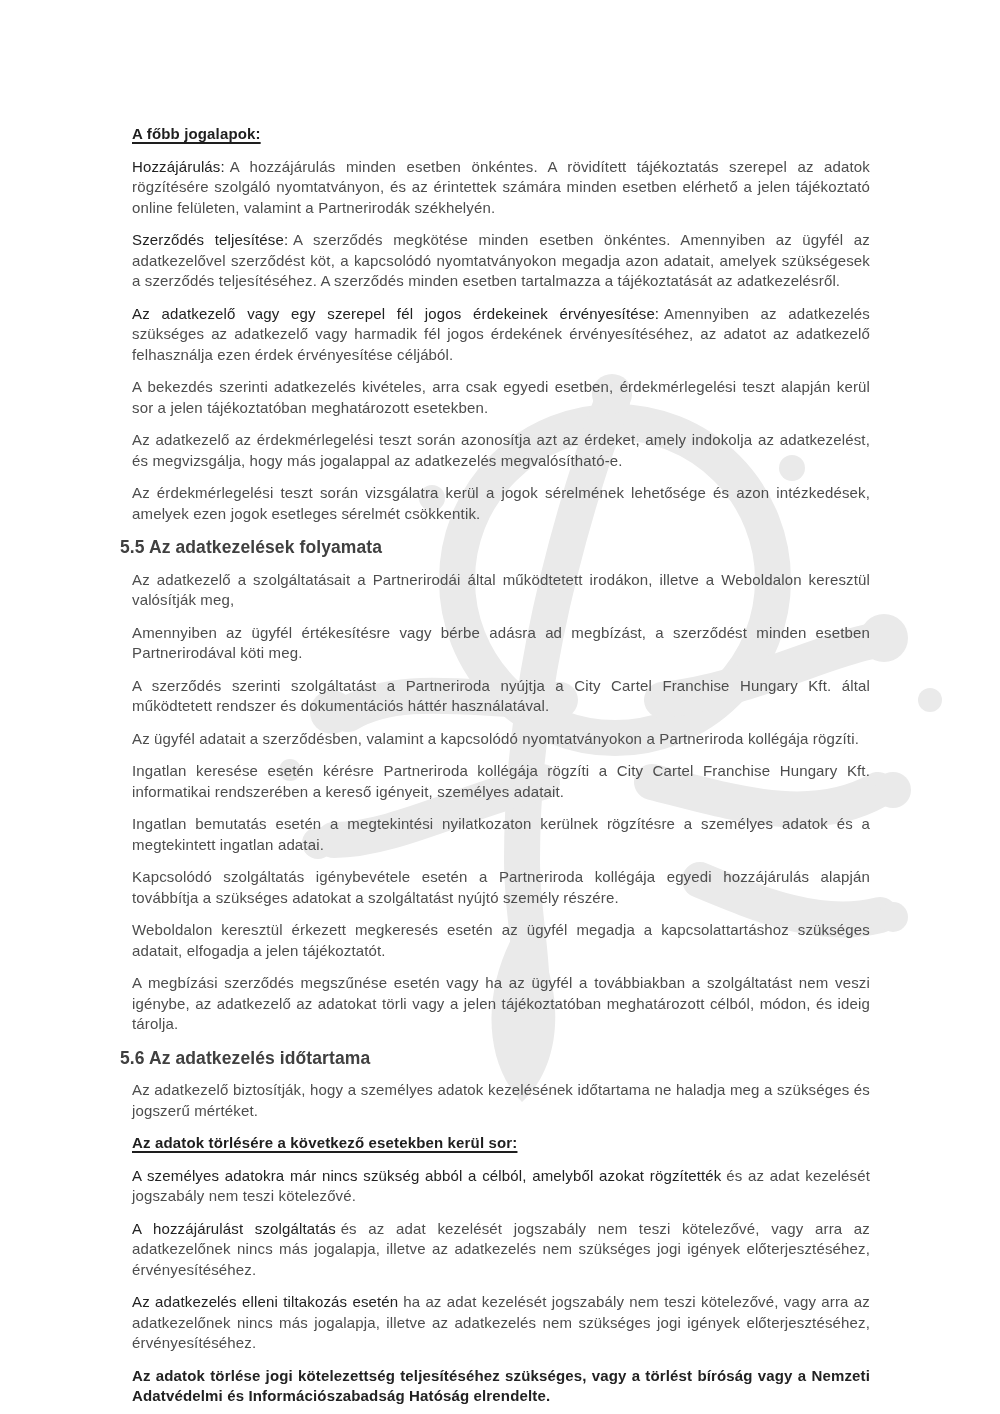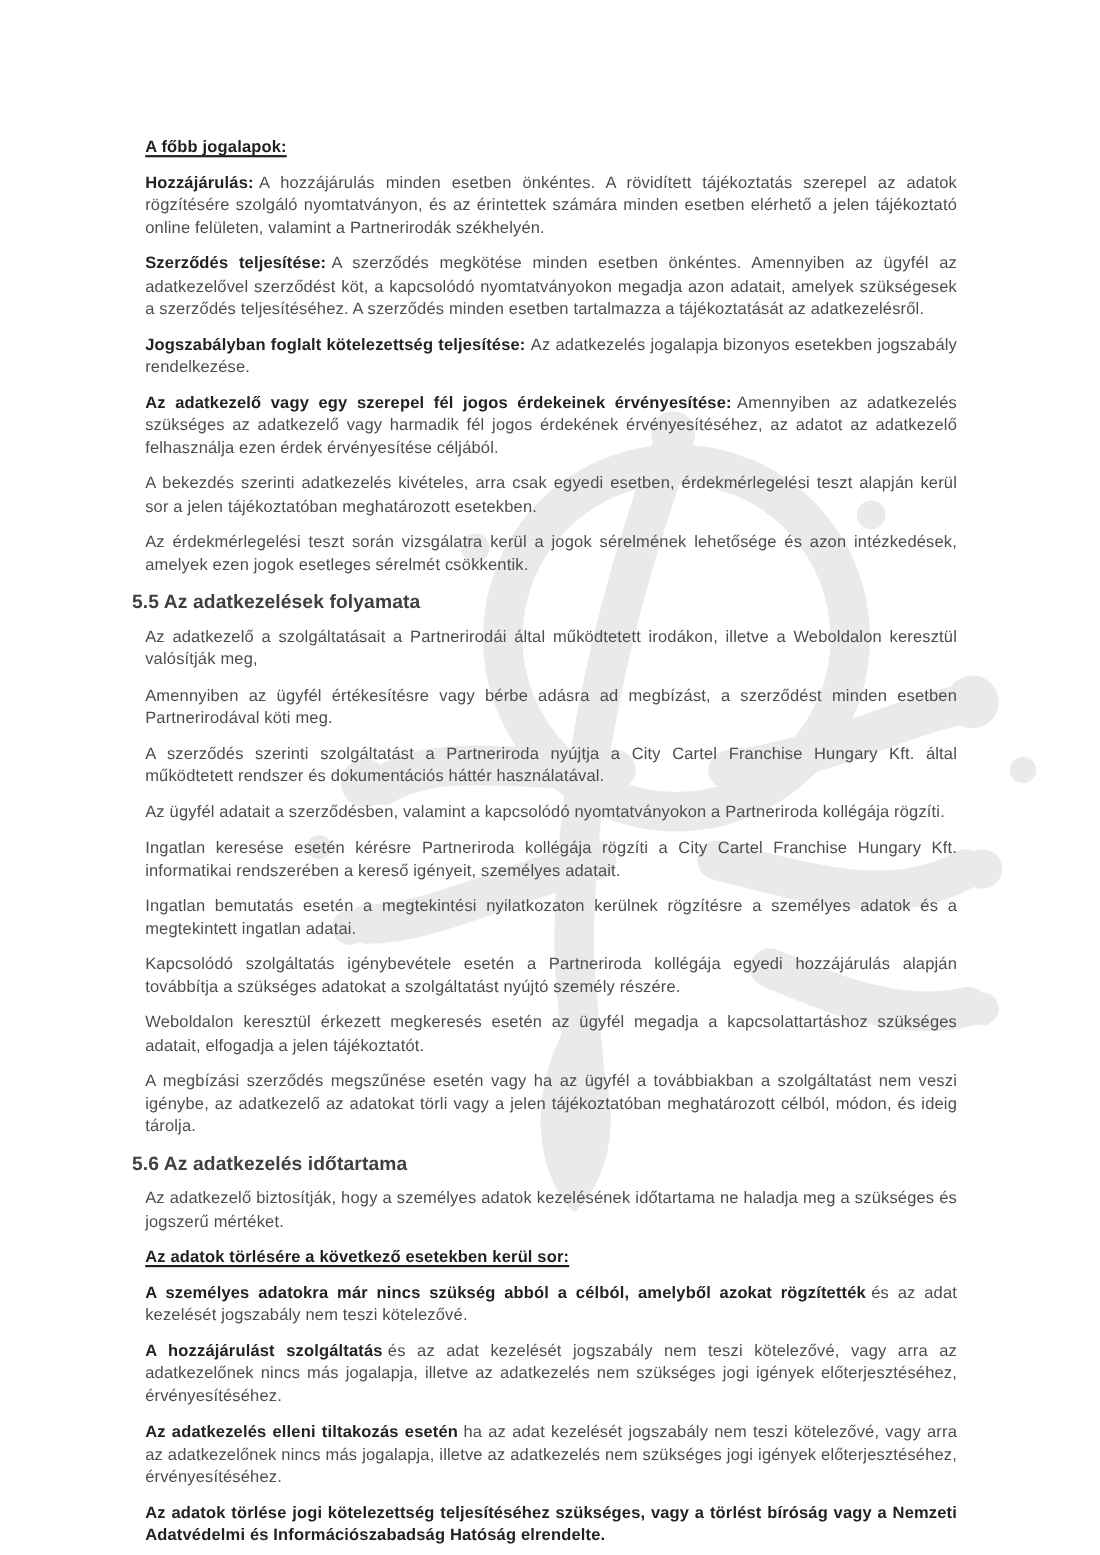--- a/index.html
+++ b/index.html
@@ -30,21 +30,21 @@
     color: #4d4d4d;
     font-size: 15px;
     line-height: 20.5px;
     letter-spacing: 0.15px;
     text-align: justify;
   }
   p.para {
     margin: 12px;
   }
   .lead {
-    font-weight: bold;
+    font-weight: normal;
     color: #222222;
     margin-right: 0.32em;
   }
   .underline-head {
     font-weight: bold;
     color: #1e1e1e;
     text-decoration: underline;
     text-decoration-thickness: 1.5px;
     text-underline-offset: 3px;
   }
@@ -103,26 +103,26 @@
   </svg>
 
   <main class="content">
 
     <p class="para"><span class="underline-head">A főbb jogalapok:</span></p>
 
     <p class="para"><span class="lead">Hozzájárulás:</span><span class="txt">A hozzájárulás minden esetben önkéntes.  A rövidített tájékoztatás szerepel az adatok rögzítésére szolgáló nyomtatványon, és az érintettek számára minden esetben elérhető a jelen tájékoztató online felületen, valamint a Partnerirodák székhelyén.</span></p>
 
     <p class="para"><span class="lead">Szerződés teljesítése:</span><span class="txt">A szerződés megkötése minden esetben önkéntes. Amennyiben az ügyfél az adatkezelővel szerződést köt, a kapcsolódó nyomtatványokon megadja azon adatait, amelyek szükségesek a szerződés teljesítéséhez. A szerződés minden esetben tartalmazza a tájékoztatását az adatkezelésről.</span></p>
 
-    <p class="para"><span class="lead">Jogszabályban foglalt kötelezettség teljesítése:</span><span class="txt">Az adatkezelés jogalapja bizonyos esetekben jogszabály rendelkezése.</span></p>
 
     <p class="para"><span class="lead">Az adatkezelő vagy egy szerepel fél jogos érdekeinek érvényesítése:</span><span class="txt">Amennyiben az adatkezelés szükséges az adatkezelő vagy harmadik fél jogos érdekének érvényesítéséhez, az adatot az adatkezelő felhasználja ezen érdek érvényesítése céljából.</span></p>
 
     <p class="para"><span class="txt">A bekezdés szerinti adatkezelés kivételes, arra csak egyedi esetben, érdekmérlegelési teszt alapján kerül sor a jelen tájékoztatóban meghatározott esetekben.</span></p>
 
+    <p class="para"><span class="txt">Az adatkezelő az érdekmérlegelési teszt során azonosítja azt az érdeket, amely indokolja az adatkezelést, és megvizsgálja, hogy más jogalappal az adatkezelés megvalósítható-e.</span></p>
 
     <p class="para"><span class="txt">Az érdekmérlegelési teszt során vizsgálatra kerül a jogok sérelmének lehetősége és azon intézkedések, amelyek ezen jogok esetleges sérelmét csökkentik.</span></p>
 
     <h2 class="section-title">5.5 Az adatkezelések folyamata</h2>
 
     <p class="para"><span class="txt">Az adatkezelő a szolgáltatásait a Partnerirodái által működtetett irodákon, illetve a Weboldalon keresztül valósítják meg,</span></p>
     <p class="para"><span class="txt">Amennyiben az ügyfél értékesítésre vagy bérbe adásra ad megbízást, a szerződést minden esetben Partnerirodával köti meg.</span></p>
     <p class="para"><span class="txt">A szerződés szerinti szolgáltatást a Partneriroda nyújtja a City Cartel Franchise Hungary Kft. által működtetett rendszer és dokumentációs háttér használatával.</span></p>
     <p class="para"><span class="txt">Az ügyfél adatait a szerződésben, valamint a kapcsolódó nyomtatványokon a Partneriroda kollégája rögzíti.</span></p>
     <p class="para"><span class="txt">Ingatlan keresése esetén kérésre Partneriroda kollégája rögzíti a City Cartel Franchise Hungary Kft. informatikai rendszerében a kereső igényeit, személyes adatait.</span></p>

